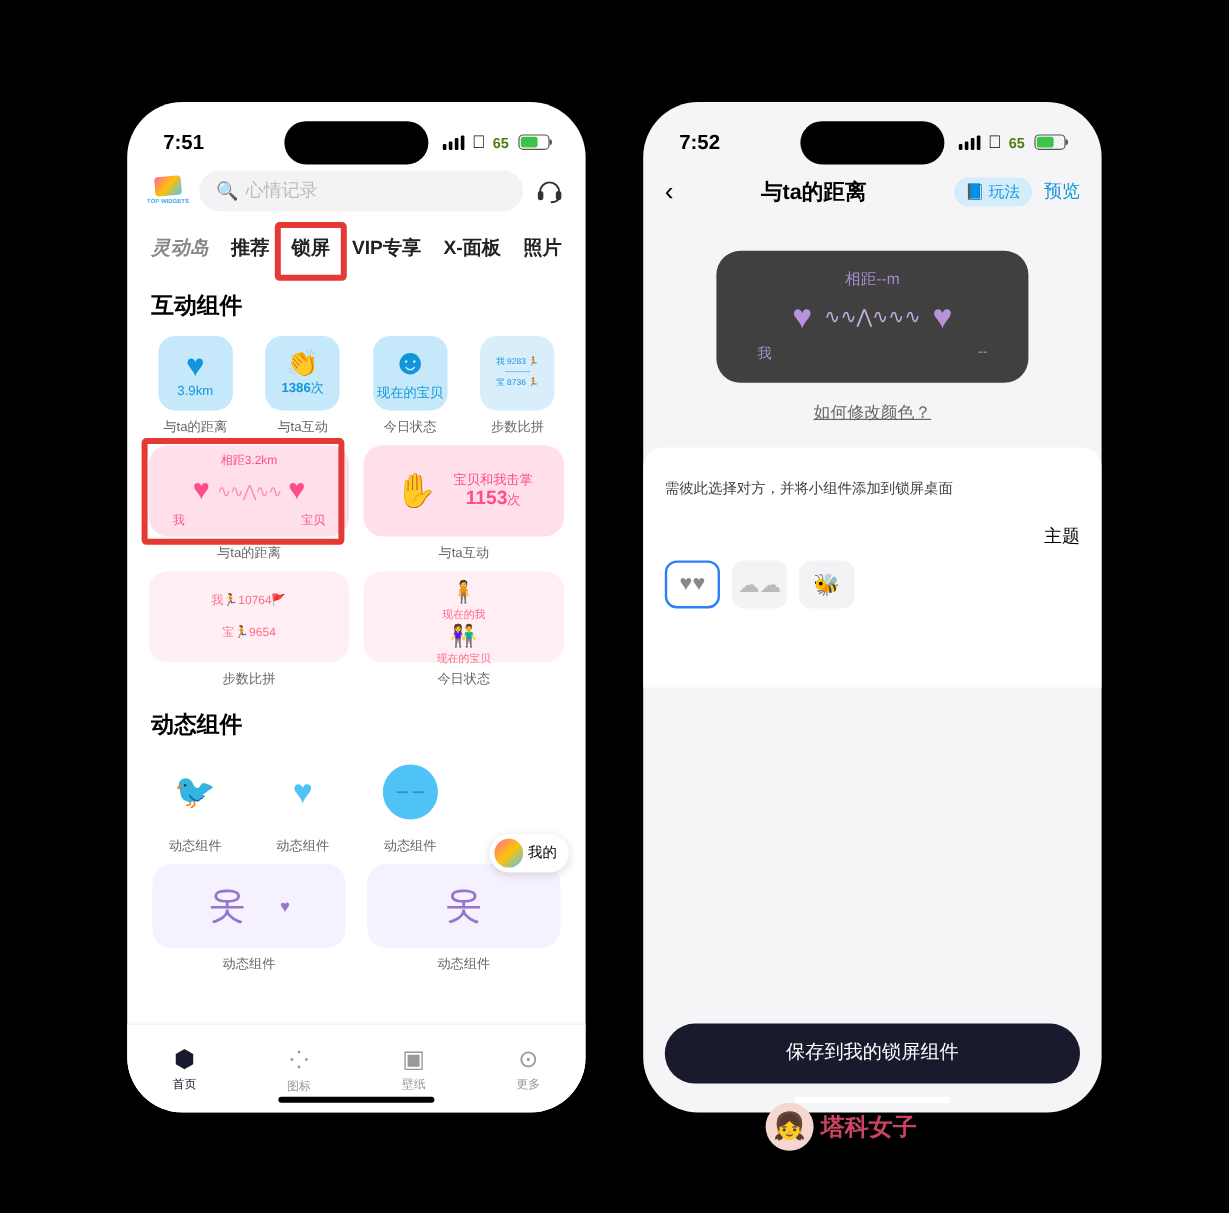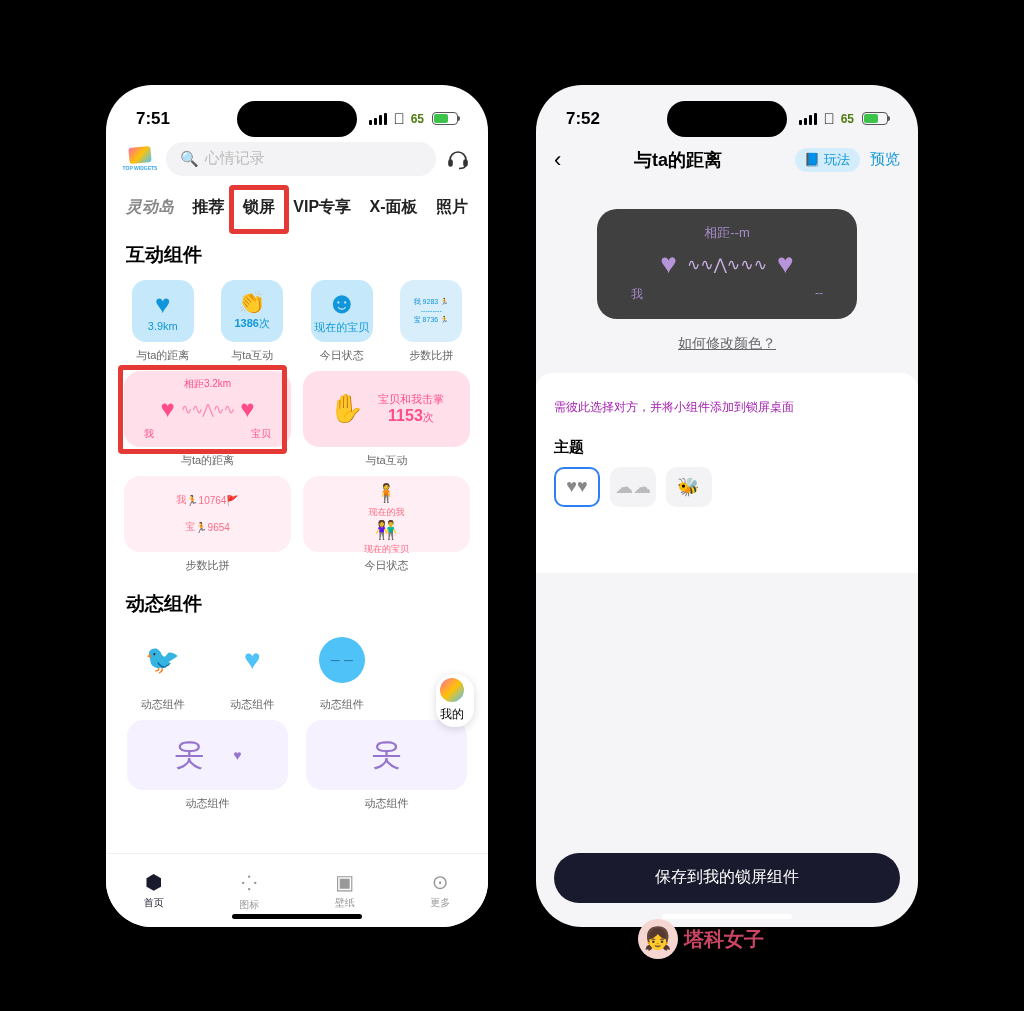--- a/index.html
+++ b/index.html
@@ -117,21 +117,21 @@
 .dyn-item { width:25%; display:flex; flex-direction:column; align-items:center; gap:6px; margin-bottom:8px;}
 .dyn-icon { width:62px; height:62px; border-radius:14px; display:flex; align-items:center; justify-content:center;}
 .bird { color:#4fc3f7; font-size:28px;}
 .dyn-heart { color:#4fc3f7; font-size:28px;}
 .dyn-face { background:#4fc3f7; color:#2b7fb0; border-radius:50%; width:46px; height:46px; display:flex; align-items:center; justify-content:center; font-size:16px;}
 .lav-icon { color:#9575cd; font-size:32px;}
 
 .dyn-wide { width:50%; display:flex; flex-direction:column; align-items:center; gap:6px;}
 .dyn-wide-card { width:90%; height:70px; background:#f6f1ff; border-radius:16px; display:flex; align-items:center; justify-content:center; gap:28px;}
 
-.float-my { position:absolute; right:14px; bottom:200px; background:#fff; border-radius:18px; box-shadow:0 2px 8px rgba(0,0,0,0.15); padding:4px 10px 4px 4px; display:flex; align-items:center; gap:4px; font-size:12px;flex-direction:column;}
+.float-my { position:absolute; right:14px; bottom:200px; background:#fff; border-radius:18px; box-shadow:0 2px 8px rgba(0,0,0,0.15); padding:4px 10px 4px 4px; display:flex; align-items:center; gap:4px; font-size:12px;}
 .float-logo { width:24px; height:24px; border-radius:12px; background:linear-gradient(135deg,#ff6b9d,#ffc107,#4fc3f7);}
 
 .bottom-nav { position:absolute; bottom:0; left:0; right:0; height:74px; background:#fff; display:flex; border-top:1px solid #f0f0f0;}
 .nav-item { flex:1; display:flex; flex-direction:column; align-items:center; justify-content:center; gap:2px; font-size:10px; color:#999;}
 .nav-item.active { color:#1a1a2e;}
 .nav-icon { font-size:20px;}
 .home-indicator { position:absolute; bottom:8px; left:50%; transform:translateX(-50%); width:130px; height:5px; background:#000; border-radius:3px;}
 
 
 .detail-header { display:flex; align-items:center; justify-content:space-between; padding:12px 18px;}
@@ -148,24 +148,24 @@
 .pc-pulse { color:#c7aee0; font-size:16px;}
 .pc-bottom { display:flex; justify-content:space-between; width:100%; padding:0 24px; font-size:12px; color:#a78bc9;}
 
 .color-link { text-align:center; font-size:14px; color:#666; text-decoration:underline; margin-bottom:20px;}
 
 .settings-panel { background:#fff; border-radius:16px 16px 0 0; margin:0; padding:20px 18px; min-height:200px;}
 .setting-row { display:flex; align-items:center; justify-content:space-between; position:relative;}
 .setting-label { font-size:16px; font-weight:600; color:#222;}
 .setting-value { display:flex; align-items:center; gap:4px; color:#aaa; font-size:14px;}
 .rb-friend { top:-8px; right:-8px; bottom:-8px; left:auto; width:86px;}
-.setting-hint { font-size:12px; color:#a21caf; margin-top:6px;}
+.setting-hint { font-size:12px; color:#404040; margin-top:6px;}
 
 .theme-section { margin-top:22px;}
-.theme-label { font-size:15px; font-weight:700; margin-bottom:10px;}
+.theme-label { font-size:15px; font-weight:400; margin-bottom:10px;text-align:right;}
 .theme-row { display:flex; gap:10px;}
 .theme-opt { width:46px; height:40px; border-radius:10px; background:#f3f3f5; display:flex; align-items:center; justify-content:center; font-size:18px;}
 .theme-opt.selected { border:2px solid #2d7ff5; background:#fff;}
 
 .save-btn { position:absolute; bottom:24px; left:18px; right:18px; height:50px; background:#1a1a2e; color:#fff; border-radius:25px; display:flex; align-items:center; justify-content:center; font-size:16px; font-weight:500;}
 
 .watermark { position:absolute; bottom:52px; right:260px; display:flex; align-items:center; gap:6px; color:#c94563; font-size:20px; font-weight:600; z-index:200;}
 .wm-avatar { width:40px; height:40px; border-radius:20px; background:#f5d6d0; display:flex; align-items:center; justify-content:center; font-size:22px;}
 
 .heart-shape { color:#1296db; font-size:26px;}

